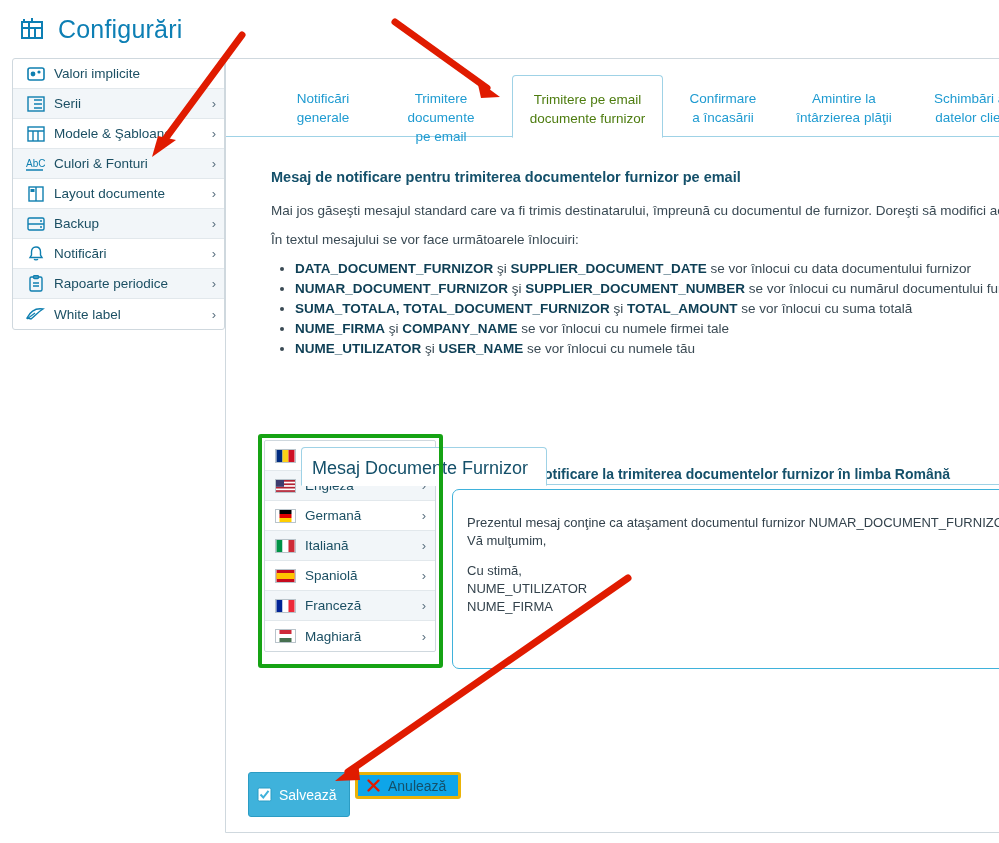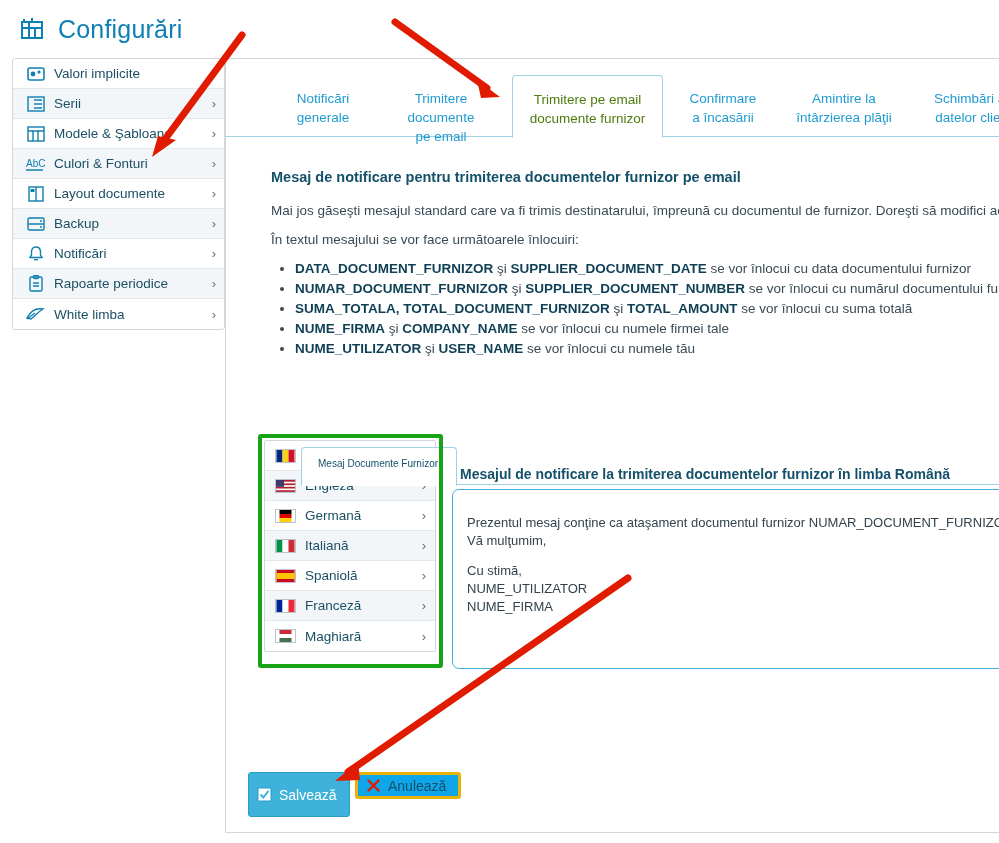--- a/index.html
+++ b/index.html
@@ -150,26 +150,26 @@
     position: absolute;
     left: 45px; top: 388px;
     width: 745px;
     height: 38px;
     border-bottom: 1px solid #9fd2e6;
   }
   .inner-tab {
     position: absolute;
     left: 30px; top: 0;
     height: 39px;
-    padding: 10px 18px 0 16px;
+    padding: 10px 18px 0 10px;
     border: 1px solid #9fd2e6;
     border-bottom: 1px solid #ffffff;
     border-radius: 4px 4px 0 0;
     background: #ffffff;
-    font-size: 10px;
+    font-size: 18px;
     color: #14506a;
     z-index: 3;
     cursor: pointer;
   }
 
   
   .lang-box {
     position: absolute;
     left: 264px; top: 440px;
     width: 172px;
@@ -395,21 +395,21 @@
       <span class="side-chev">›</span>
     </div>
 
     <div class="side-item">
       <span class="side-ico">
         <svg width="20" height="16" viewBox="0 0 20 16">
             <path d="M2 12 C6 4 12 2 18 3 C13 6 10 10 6 13 Z" fill="none" stroke="#0f7fb0" stroke-width="1.4"></path>
             <line x1="2" y1="13" x2="10" y2="7" stroke="#0f7fb0" stroke-width="1.2"></line>
           </svg>
       </span>
-      <span class="side-label">White limba</span>
+      <span class="side-label">White label</span>
       <span class="side-chev">›</span>
     </div>
   </div>
 
   <div class="content">
 
     <div class="tabbar">
       <div class="tab" style="left:42px;width:110px;">Notificări
 generale</div>
       <div class="tab" style="left:140px;width:150px;">Trimitere documente

